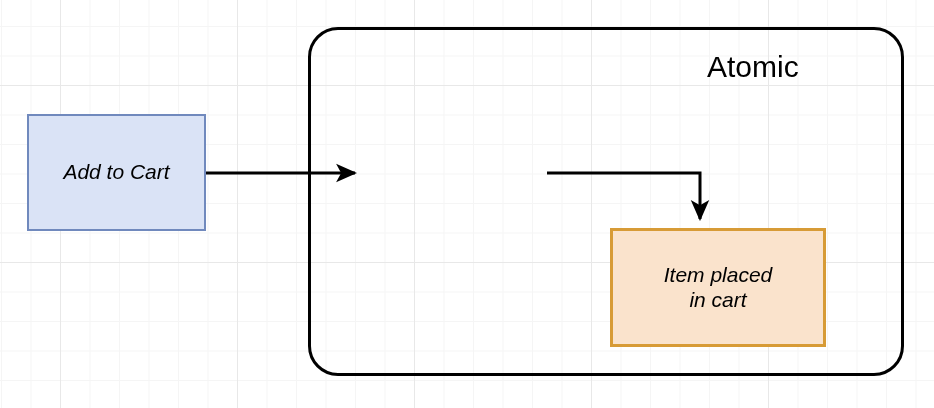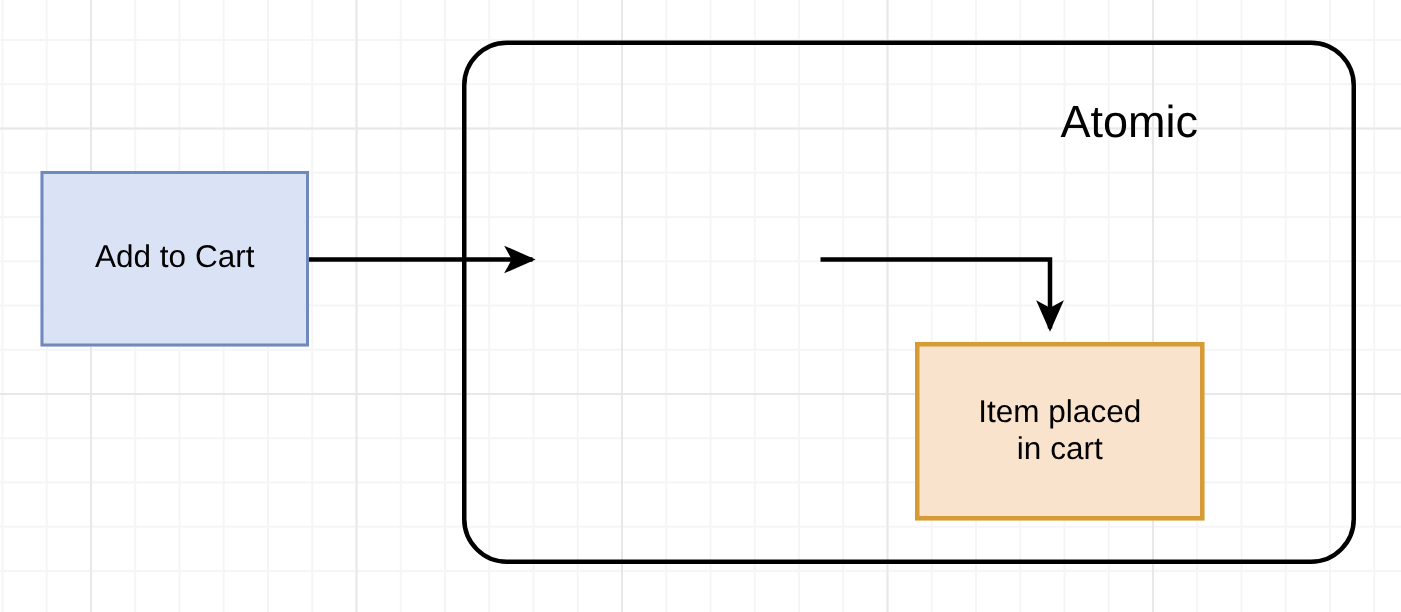--- a/index.html
+++ b/index.html
@@ -53,61 +53,63 @@
 
   
   #node-add-to-cart {
     left: 27px;
     top: 114px;
     width: 179px;
     height: 117px;
     background: #dae3f6;
     border: 2px solid #7089bd;
     font-size: 21px;
+    font-style: italic;
   }
 
   
   #node-cart-item {
     left: 365px;
     top: 119px;
     width: 181px;
     height: 109px;
     background: #fcf0cd;
     border: 2px solid #d9b95c;
     font-size: 21px;
   }
 
   
   #node-item-placed {
     left: 610px;
     top: 228px;
-    width: 193px;
+    width: 216px;
     height: 119px;
     background: #fae3cc;
     border: 3px solid #d79b36;
     font-size: 21px;
     padding: 0 10px;
+    font-style: italic;
   }
 
   
   #group-atomic {
     position: absolute;
     left: 308px;
     top: 27px;
     width: 596px;
     height: 349px;
     border: 3px solid #000000;
     border-radius: 30px;
     background: transparent;
     box-sizing: border-box;
   }
   #group-atomic-label {
     position: absolute;
     left: 707px;
-    top: 65px;
+    top: 50px;
     font-size: 30px;
     color: #000000;
     font-family: "Liberation Sans", sans-serif;
     white-space: nowrap;
   }
 </style>
 </head>
 <body>
 
 <div id="canvas">

